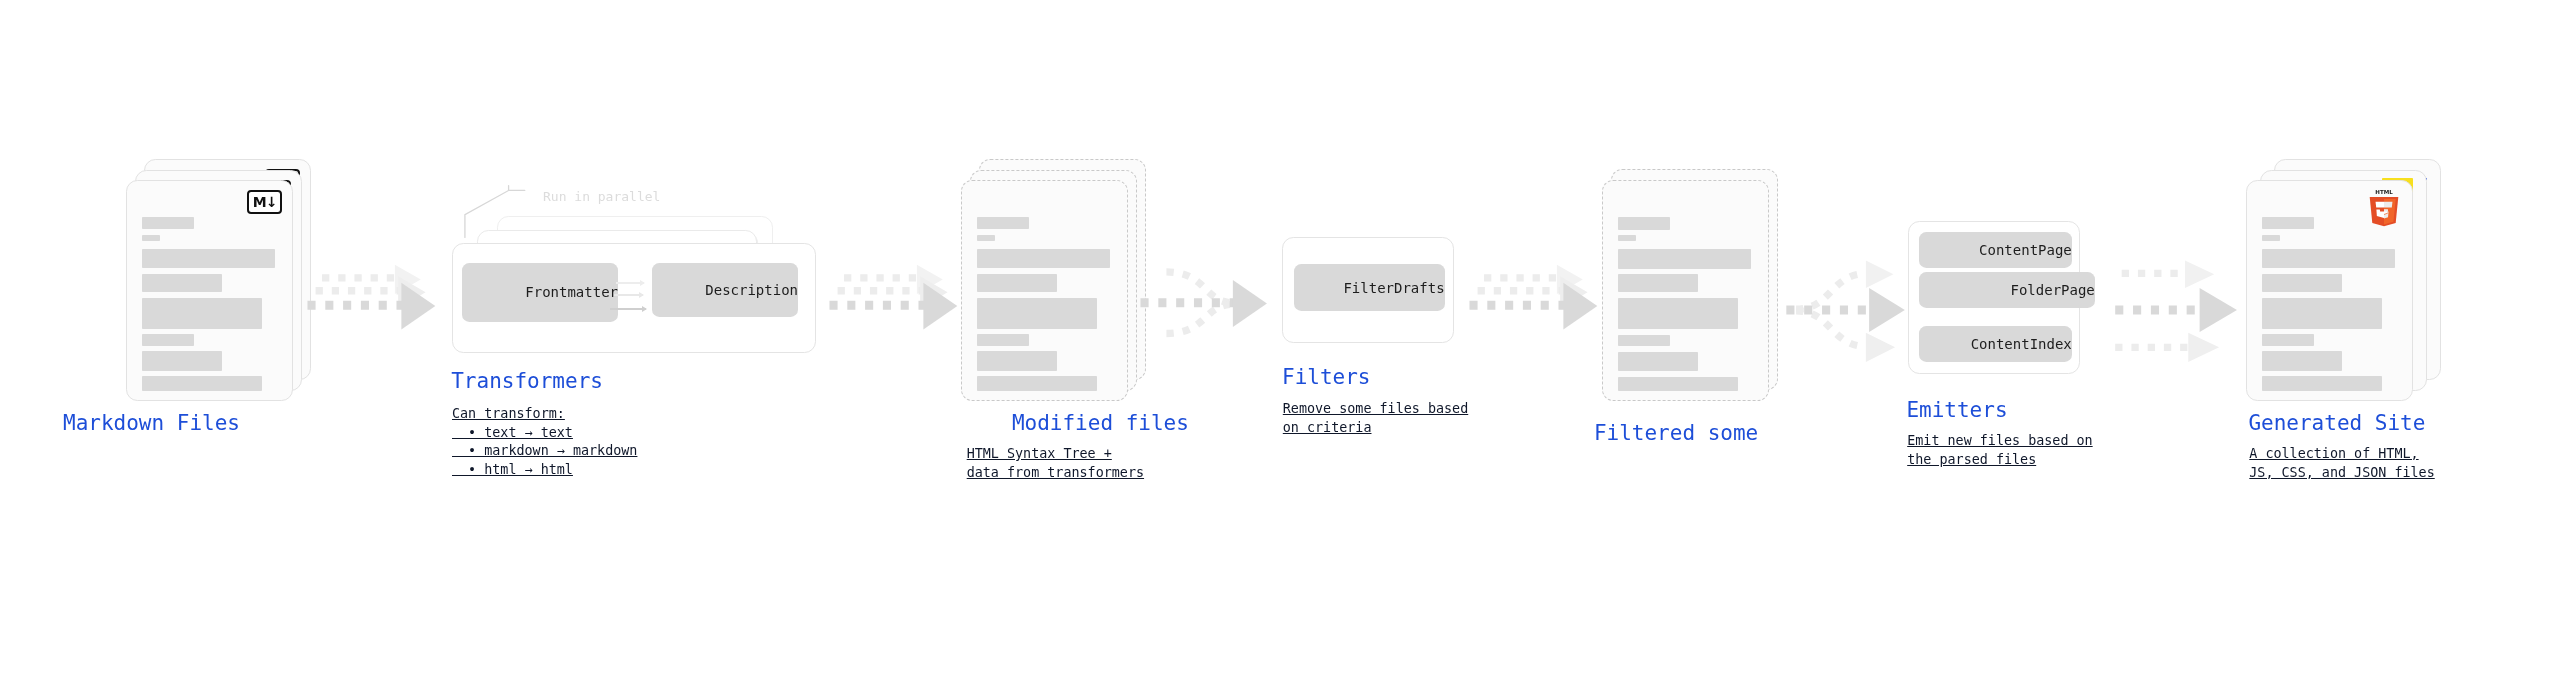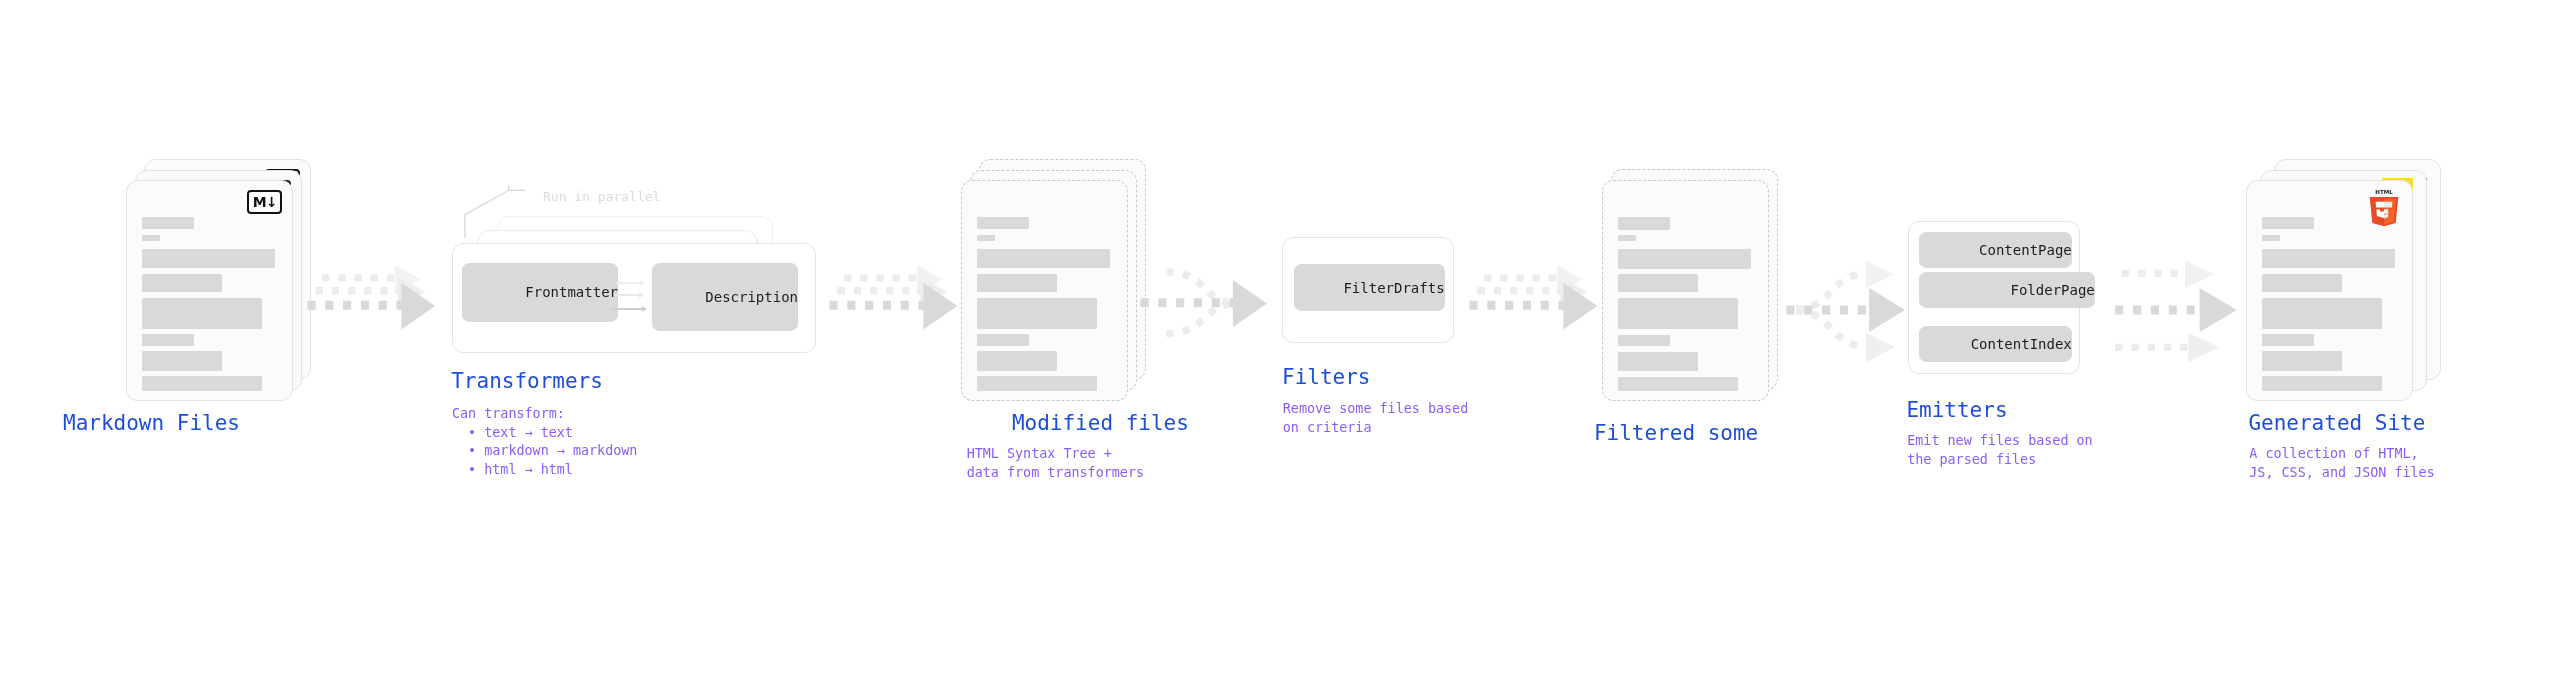--- a/index.html
+++ b/index.html
@@ -56,21 +56,21 @@
   }
   .badge-css .cssbar{position:absolute;bottom:0;left:0;right:0;height:2.4px;background:#264de4;}
 
   
   .title{
     position:absolute;
     font-size:21px;color:#1d4ed8;letter-spacing:0px;white-space:nowrap;
   }
   .subtitle{
     position:absolute;
-    font-size:13.4px;color:#8b5cf6;line-height:1.38;white-space:pre;
+    font-size:13.4px;color:#0f172a;line-height:1.38;white-space:pre;text-decoration:underline;
   }
   .caption-paral{
     position:absolute;font-size:13px;color:#dcdcdc;white-space:nowrap;text-align:center;
   }
 
   
   .pbox{
     position:absolute;
     border:1.3px solid #e4e4e4;
     border-radius:11.4px;
@@ -169,21 +169,21 @@
 
     <div class="pbox" style="left:25px;top:46px;width:280px;height:106px;border-color:#eaeaea;">
       <div class="chip l2" style="left:23px;top:19.5px;width:102px;height:54px;"></div>
       <div class="chip l2" style="left:156px;top:19.5px;width:107px;height:54px;"></div>
     </div>
 
     <div class="pbox" style="left:0px;top:59px;width:364px;height:110px;">
       <div class="chip" style="left:9px;top:18.7px;width:156px;height:59px;">
         <span>Frontmatter</span>
       </div>
-      <div class="chip" style="left:199px;top:18.7px;width:146px;height:68px;">
+      <div class="chip" style="left:199px;top:18.7px;width:146px;height:54px;">
         <span>Description</span>
       </div>
       <div class="tarrow faint2" style="left:163px;top:38px;width:28px;"></div>
       <div class="tarrow faint" style="left:161px;top:50px;width:29px;"></div>
       <div class="tarrow" style="left:157px;top:64px;width:36px;"></div>
     </div>
 
     <div class="title" style="left:-0.8px;top:185px;">Transformers</div>
     <div class="subtitle" style="left:0px;top:221px;">Can transform:
   • text → text

